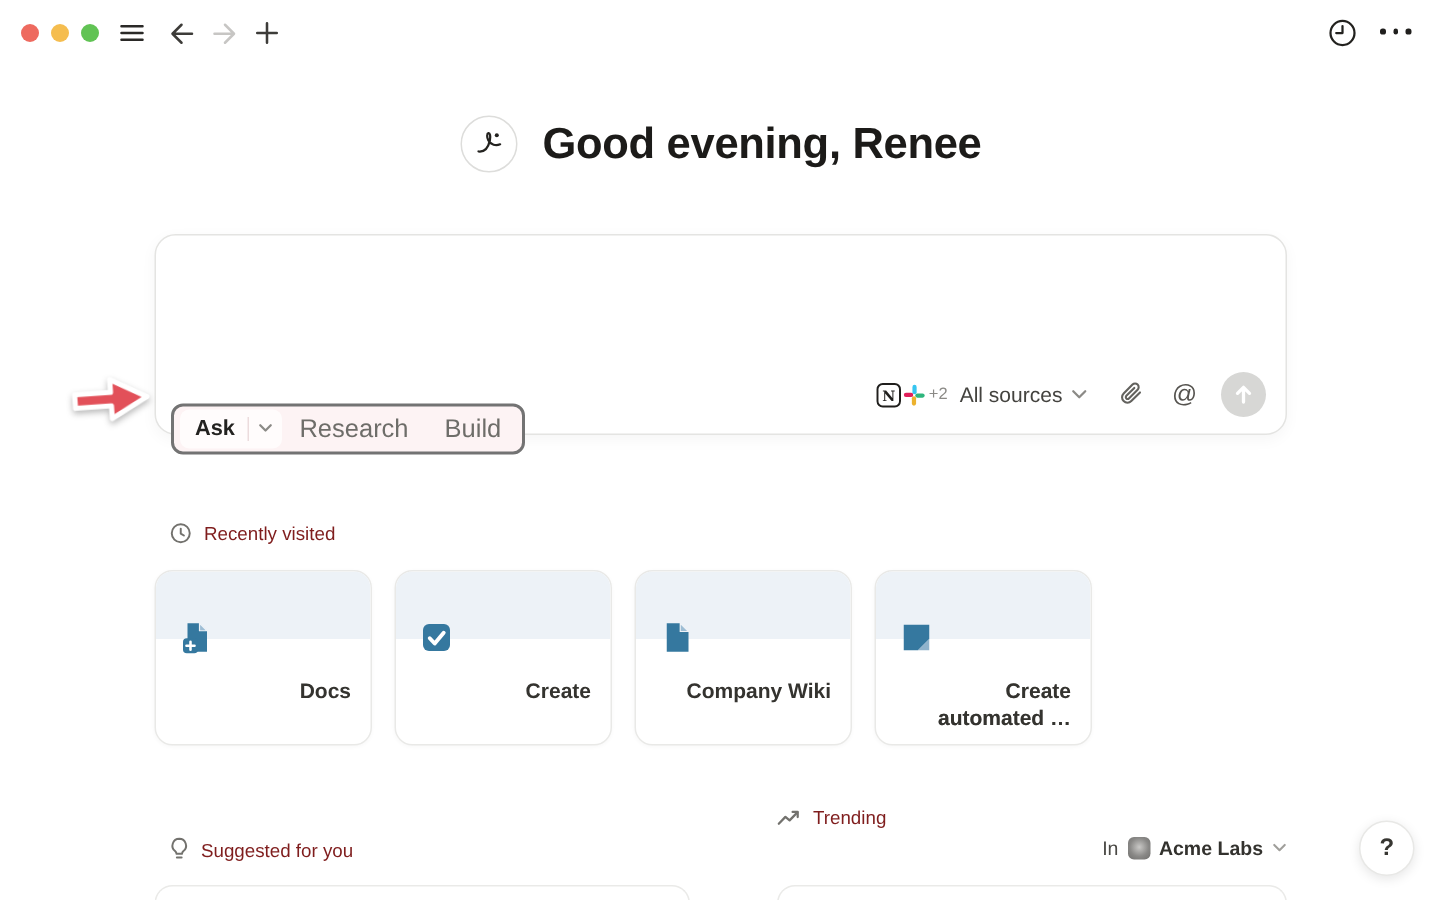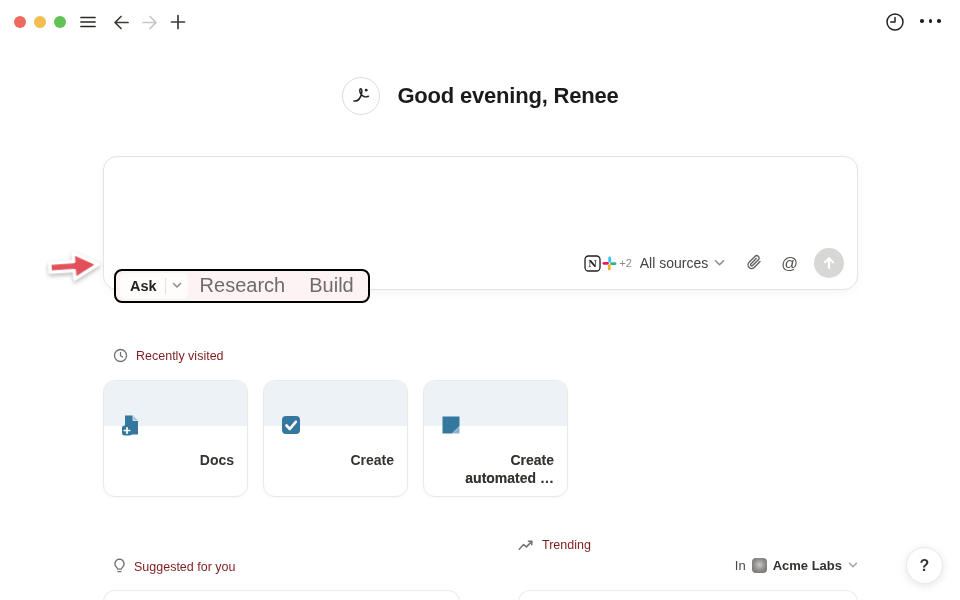--- a/index.html
+++ b/index.html
@@ -13,40 +13,40 @@
   .tl-red{ background:#ee6a5f; } .tl-yellow{ background:#f5bd4f; } .tl-green{ background:#61c354; }
   .tb-icon { position:absolute; top:12px; width:20px; height:20px; display:flex; align-items:center; justify-content:center; cursor:pointer; }
   .dots { position:absolute; left:920px; top:19px; display:flex; gap:5px; }
   .dots span { width:3.5px; height:3.5px; border-radius:50%; background:#201f1d; }
 
   
   .greeting { position:absolute; left:103px; top:74px; width:755px; height:44px;
               display:flex; align-items:center; justify-content:center; gap:17px; }
   .avatar { width:38px; height:38px; border-radius:50%; border:1px solid #dddddb; background:#fff;
             display:flex; align-items:center; justify-content:center; }
-  .greet-title { font-size:22px; font-weight:700; color:#1c1b19; letter-spacing:-0.2px; }
+  .greet-title { font-size:29px; font-weight:700; color:#1c1b19; letter-spacing:-0.2px; }
 
   
   .askcard { position:absolute; left:103px; top:156px; width:755px; height:134px;
              background:#fff; border:1px solid #e4e4e2; border-radius:14px;
              box-shadow:0 3px 10px rgba(0,0,0,0.04); }
   .ask-input { position:absolute; left:20px; top:16px; width:500px; height:24px; border:none; outline:none;
                font-family:"Liberation Sans",sans-serif; font-size:15.5px; color:#37352f; background:transparent; }
   .ask-input::placeholder { color:#a7a6a2; opacity:1; }
   .asktoolbar { position:absolute; left:10px; right:13px; bottom:9px; height:34px;
                 display:flex; align-items:center; justify-content:space-between; }
 
   .mode-annotation { height:34px; display:flex; align-items:center; gap:0;
-                     border:2px solid #000000; border-radius:8px; background:#fdf3f4; padding:0 12px 0 4px;margin-top:45px; }
+                     border:2px solid #737373; border-radius:8px; background:#fdf3f4; padding:0 12px 0 4px;margin-top:45px; }
   .mode-pill { height:26px; display:flex; align-items:center; background:rgba(255,255,255,0.72);
                border-radius:6px; overflow:hidden; cursor:pointer; }
   .mode-pill .ask-label { padding:0 8px 0 10px; font-size:14.5px; font-weight:700; color:#232220; }
   .pill-div { width:1px; height:16px; background:#ecdcdd; }
   .pill-chev { width:22px; display:flex; align-items:center; justify-content:center; }
-  .mode-item { font-size:20px; color:#6e6d69; padding:0 12px; cursor:pointer; }
+  .mode-item { font-size:17px; color:#6e6d69; padding:0 12px; cursor:pointer; }
 
   .tool-right { display:flex; align-items:center; }
   .src-group { display:flex; align-items:center; cursor:pointer; }
   .notion-badge { width:17px; height:17px; }
   .slack-badge { width:15px; height:15px; margin-left:1px; }
   .extra-count { font-size:11px; color:#8b8a86; margin-left:2px; }
   .src-label { font-size:14px; color:#44433f; margin-left:8px; }
   .src-chev { margin-left:6px; display:flex; }
   .tool-btn { display:flex; align-items:center; justify-content:center; cursor:pointer; }
   .clip-btn { margin-left:20px; }
@@ -220,20 +220,28 @@
 
     <div class="rcard">
       <div class="band"></div>
       <svg class="cicon" viewBox="0 0 26 26">
         <rect x="4" y="4" width="18" height="18" rx="4" fill="#35789f"></rect>
         <path d="M8.5 13.5l3.3 3.5 6-7.2" stroke="#fff" stroke-width="2.6" fill="none" stroke-linecap="round" stroke-linejoin="round"></path>
       </svg>
       <div class="ctitle">Create</div>
     </div>
 
+    <div class="rcard">
+      <div class="band"></div>
+      <svg class="cicon" viewBox="0 0 26 26">
+        <path d="M6.5 3.5h9l5.5 5.5v13.5H6.5Z" fill="#35789f"></path>
+        <path d="M15.5 3.5l5.5 5.5h-5.5Z" fill="#9dbdd4" stroke="#edf2f7" stroke-width="0.8"></path>
+      </svg>
+      <div class="ctitle">Company Wiki</div>
+    </div>
 
 
     <div class="rcard">
       <div class="band"></div>
       <svg class="cicon" viewBox="0 0 26 26">
         <path d="M4.5 4.5h17v9.5l-7.5 7.5H4.5Z" fill="#35789f"></path>
         <path d="M14 21.5l7.5-7.5v7.5Z" fill="#8fb3cc"></path>
       </svg>
       <div class="ctitle fade-title">Create automated …</div>
     </div>

